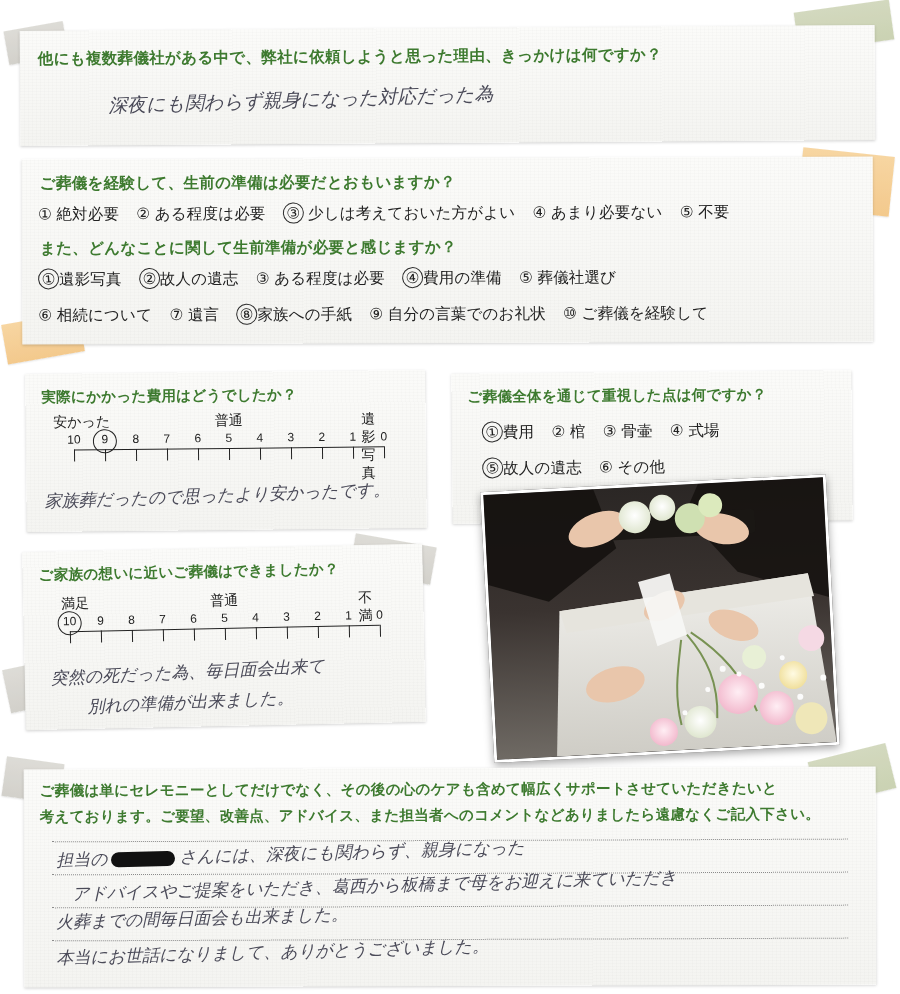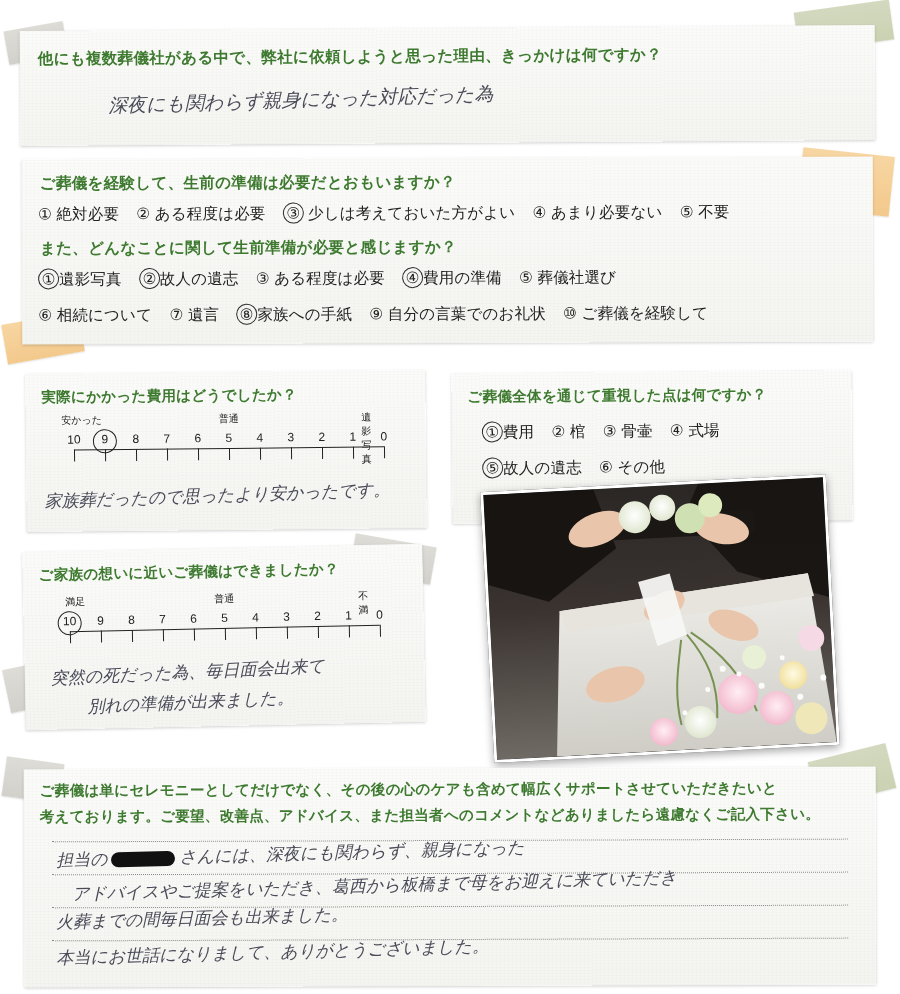--- a/index.html
+++ b/index.html
@@ -53,21 +53,21 @@
     text-align:center;
     transform:rotate(-4deg);
     box-sizing:border-box;
   }
 
   
   .scale{position:relative;}
   .scale .axis{position:absolute;left:0;right:0;top:0;height:1px;background:#222;}
   .scale .tick{position:absolute;top:0;width:1px;height:12px;background:#222;}
   .scale .num{position:absolute;top:-17px;font-size:12px;color:#222;transform:translateX(-50%);}
-  .scale .lbl{position:absolute;top:-36px;font-size:10px;color:#222;transform:translateX(-50%);}
+  .scale .lbl{position:absolute;top:-36px;font-size:14px;color:#222;transform:translateX(-50%);}
   .scale .ring{
     position:absolute;top:-20px;width:22px;height:22px;border:1.6px solid #222;border-radius:50%;
     transform:translateX(-50%) rotate(-6deg);
   }
   .photo{
     position:absolute;
     background:#2c2a28;
     box-shadow:0 3px 8px rgba(0,0,0,.35);
     overflow:hidden;
   }

